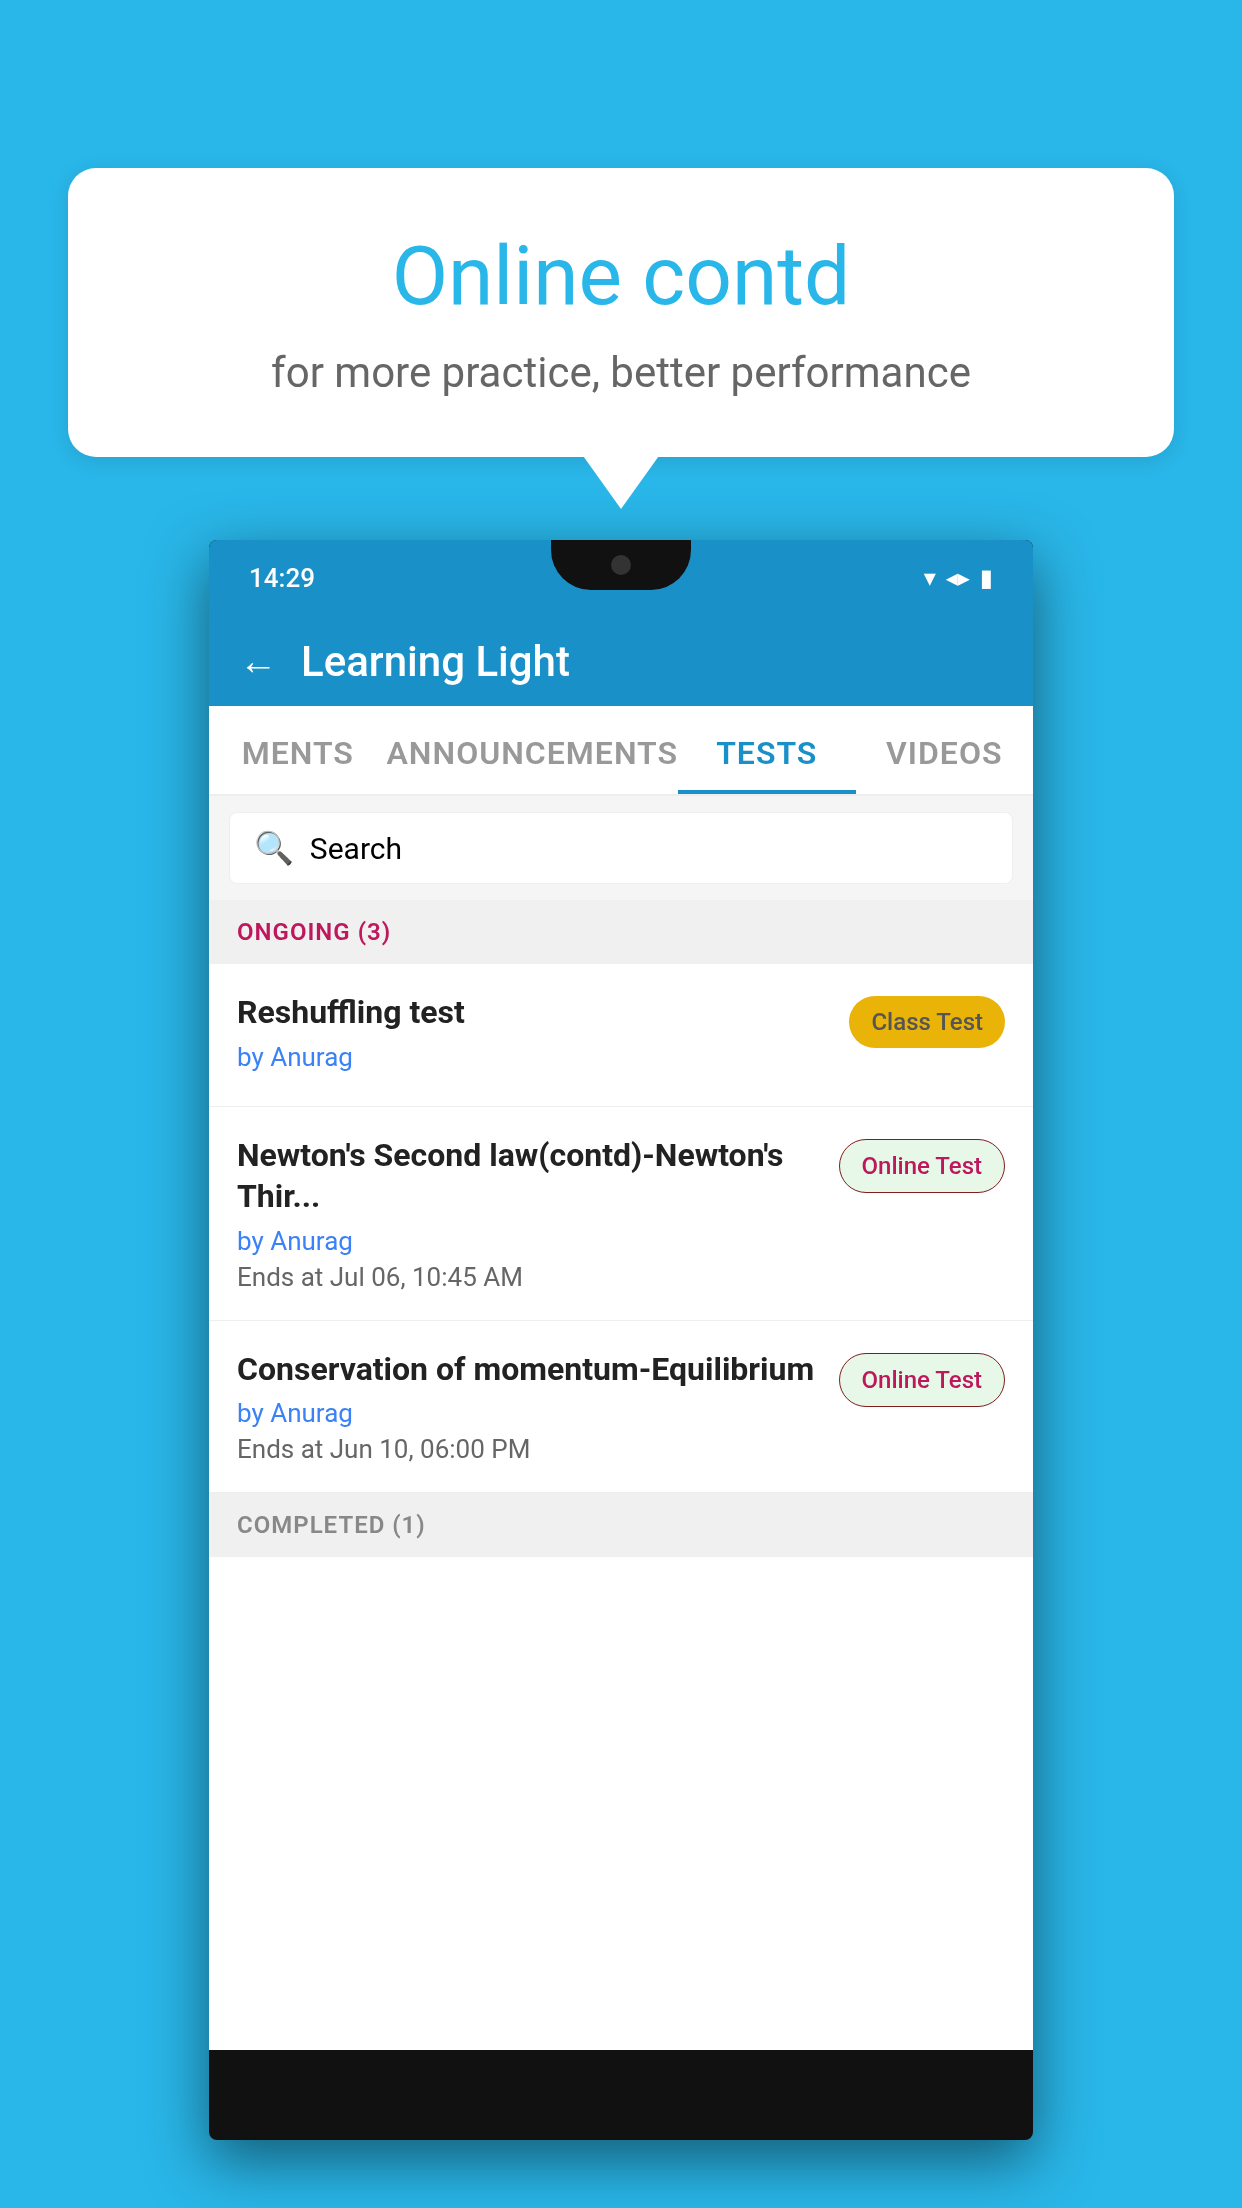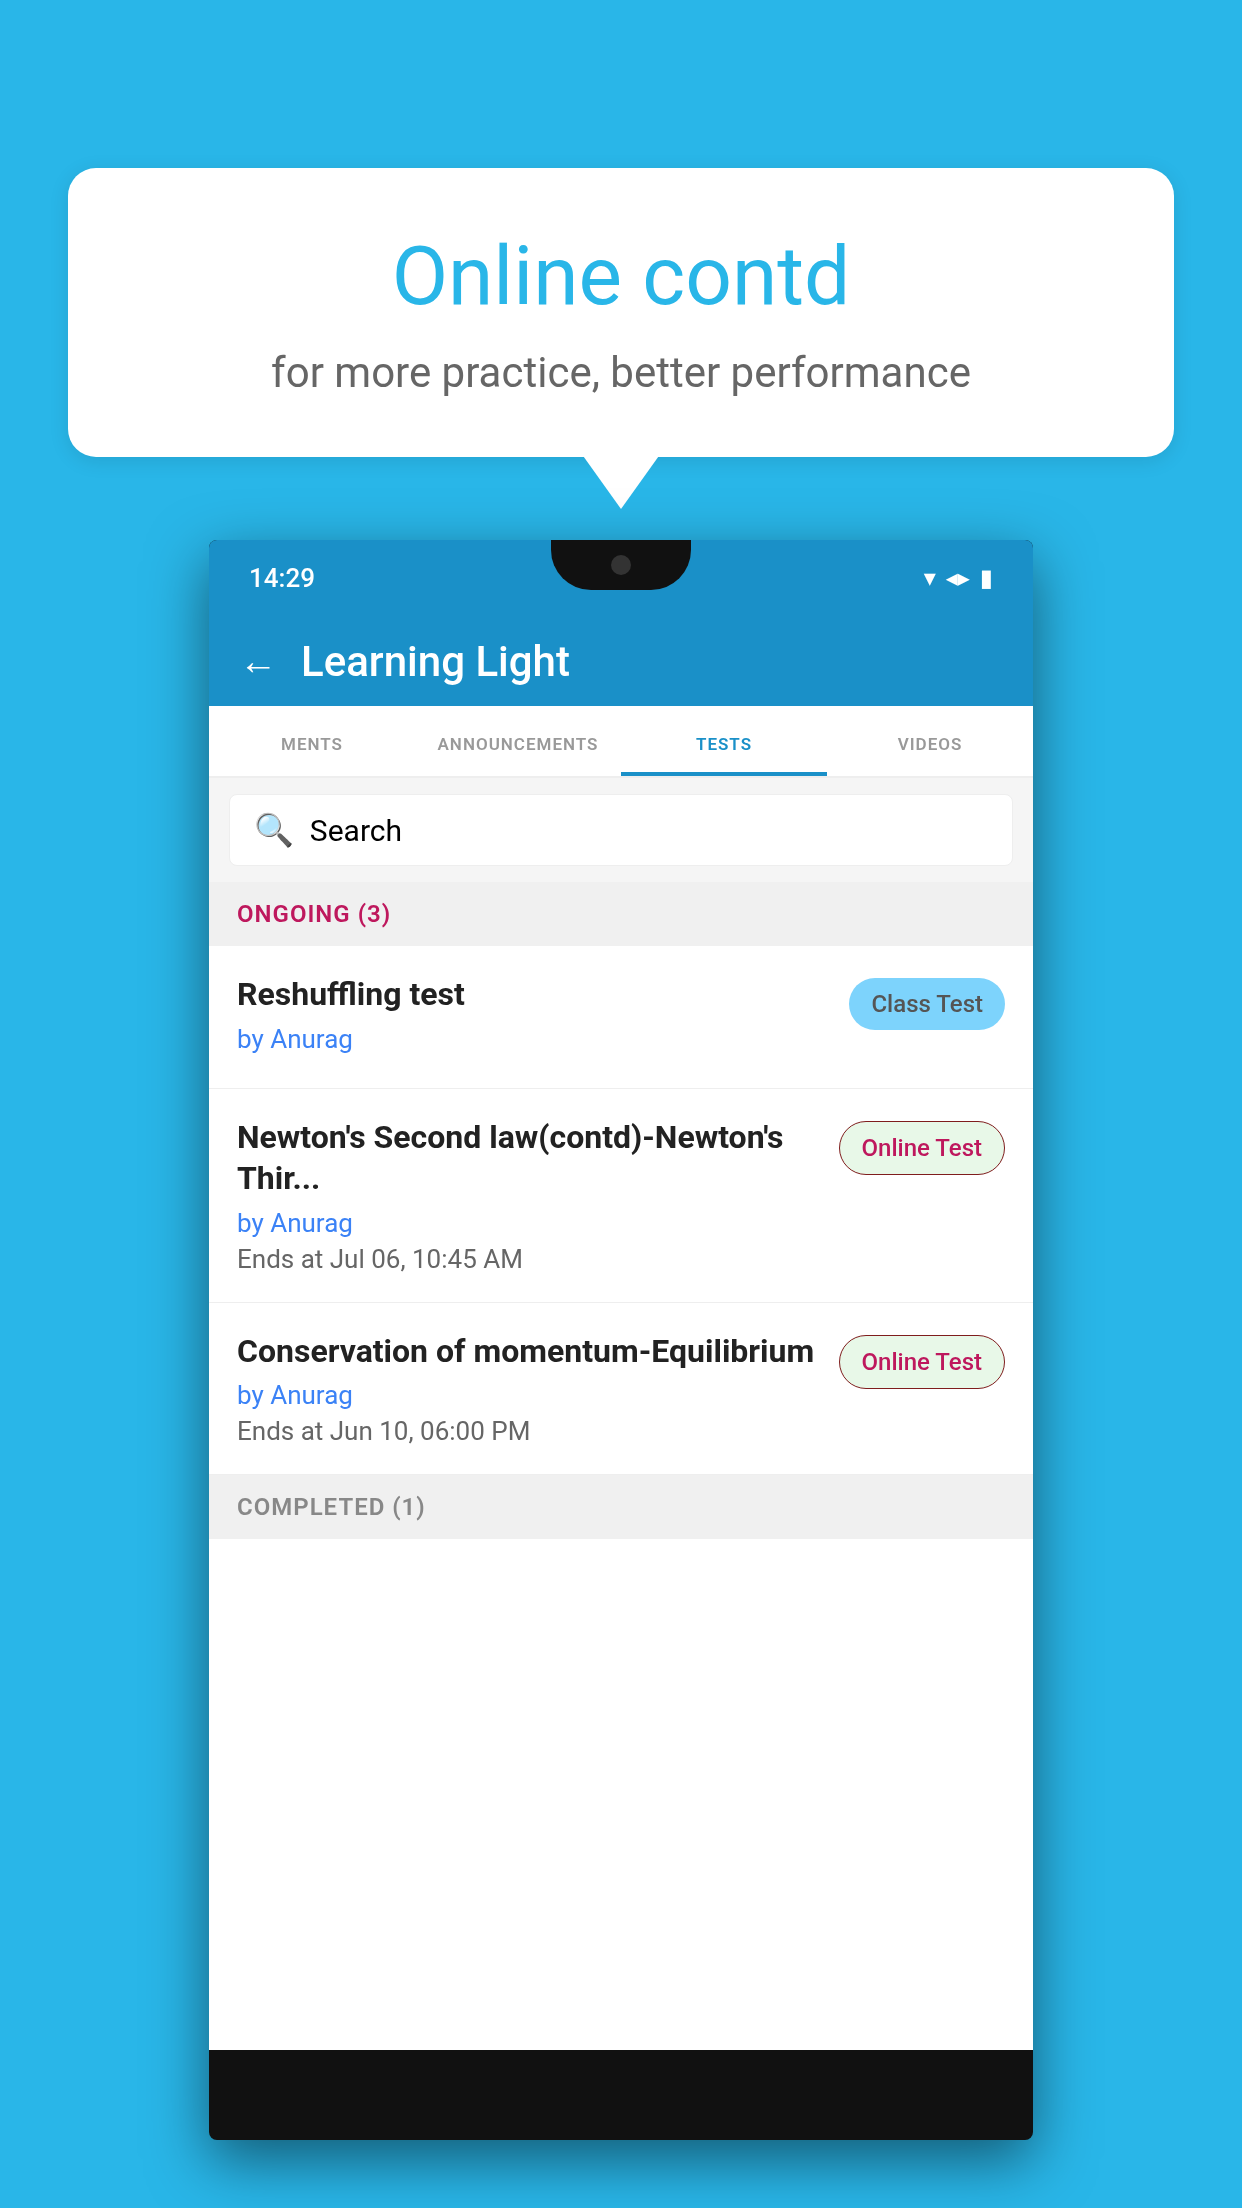--- a/index.html
+++ b/index.html
@@ -146,21 +146,21 @@
       background: white;
       display: flex;
       border-bottom: 2px solid #eee;
       overflow: hidden;
     }
 
     .tab-item {
       flex: 1;
       text-align: center;
       padding: 28px 0 22px;
-      font-size: 17px;
+      font-size: 32px;
       font-weight: 600;
       color: #999;
       letter-spacing: 1px;
       cursor: pointer;
       position: relative;
     }
 
     .tab-item.active {
       color: #1a90c8;
     }
@@ -254,21 +254,21 @@
       padding: 12px 22px;
       border-radius: 40px;
       font-size: 24px;
       font-weight: 500;
       white-space: nowrap;
       flex-shrink: 0;
       margin-top: 4px;
     }
 
     .badge-class {
-      background: #7dd3fc;
+      background: #eab308;
       color: #555;
     }
 
     .badge-online {
       background: #e8f8e8;
       color: #be185d;
       border: 1px solid #7f1d1d;
     }
 
     

